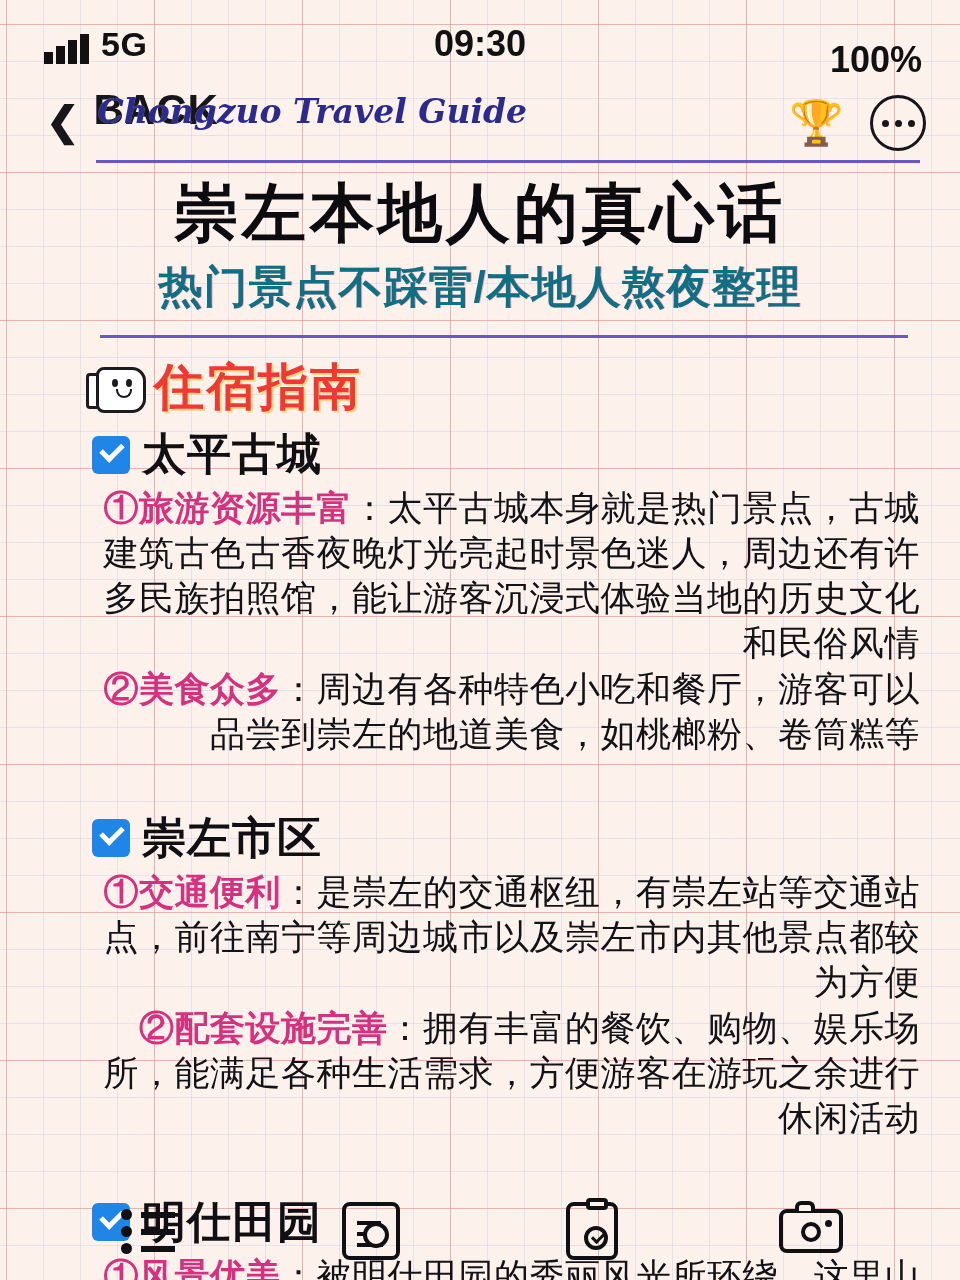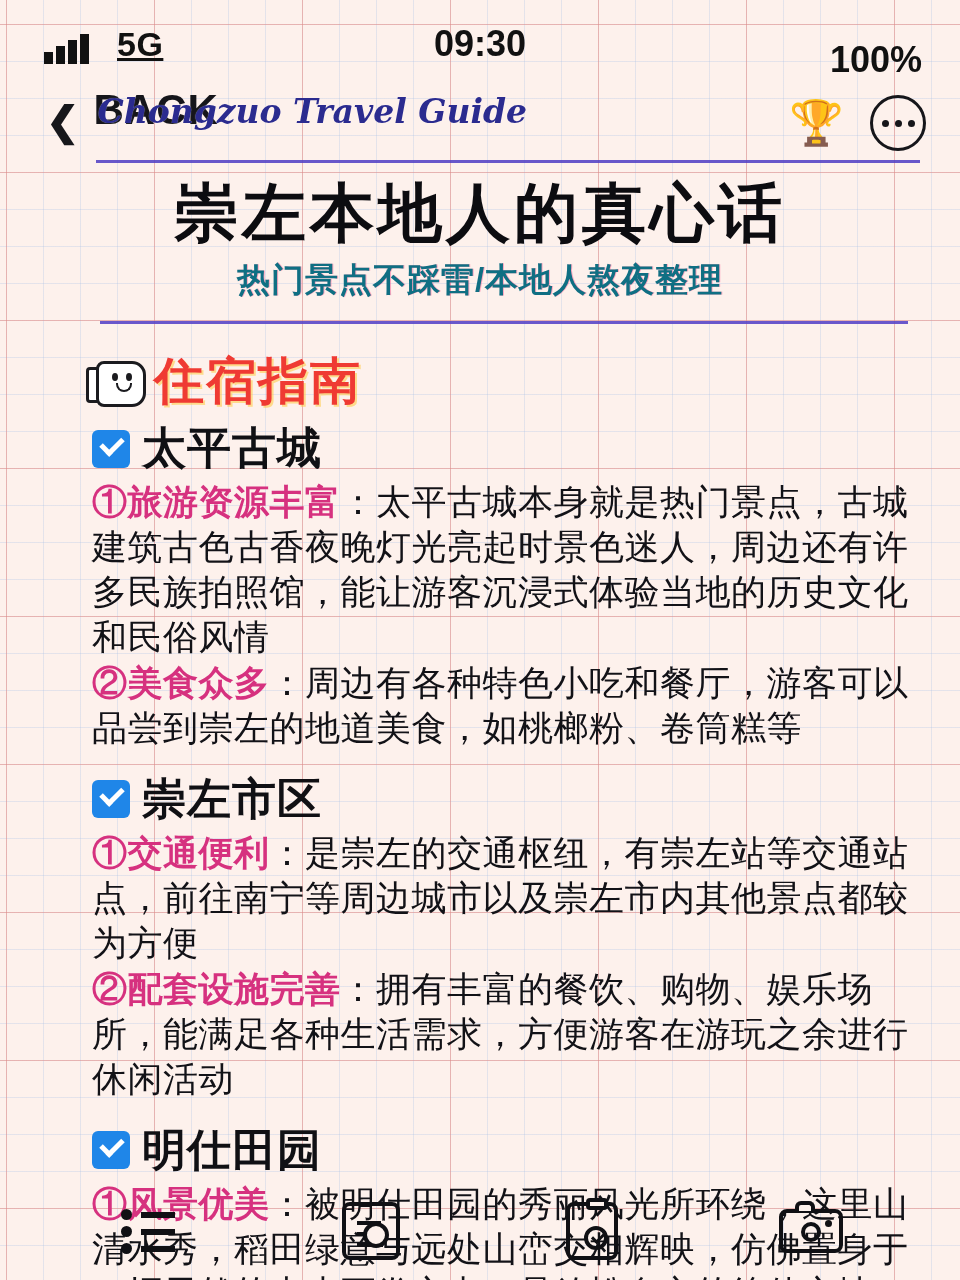--- a/index.html
+++ b/index.html
@@ -41,22 +41,21 @@
     align-items: center;
     padding: 0 38px 0 44px;
     box-sizing: border-box;
     font-size: 35px;
     font-weight: bold;
     color: #111;
   }
   .status-left {
     display: flex;
     align-items: flex-end;
-    gap: 28px;
-    text-decoration: underline;
+    gap: 12px;
   }
   .bars {
     display: flex;
     align-items: flex-end;
     gap: 3px;
     height: 30px;
   }
   .bars i { display:block; width: 9px; background:#111; }
   .bars i:nth-child(1){ height: 12px; }
   .bars i:nth-child(2){ height: 18px; }
@@ -159,40 +158,40 @@
     font-family: "DejaVu Serif", serif;
     font-weight: bold;
     font-size: 64px;
     letter-spacing: 4px;
     color: #0c0c10;
     margin-top: 16px;
     line-height: 1.05;
   }
   .subhead {
     text-align: center;
-    font-size: 33px;
+    font-size: 44px;
     font-weight: bold;
     color: #0f6f83;
     margin-top: 12px;
     letter-spacing: 1px;
     text-shadow: 1px 0 0 rgba(255,80,140,0.45);
   }
   .divider {
     height: 3px;
     background: #5a46c8;
     margin: 18px 52px 0 100px;
     opacity: 0.9;
   }
 
   
   .section-head {
     display: flex;
     align-items: center;
     gap: 10px;
-    padding: 24px 0 4px 86px;
+    padding: 16px 0 4px 86px;
   }
   .hand-icon {
     width: 58px; height: 54px;
     position: relative;
     flex: 0 0 auto;
   }
   .hand-icon .palm {
     position: absolute;
     left: 10px; top: 6px;
     width: 44px; height: 40px;
@@ -228,21 +227,21 @@
   .section-title {
     font-size: 50px;
     font-weight: bold;
     color: #ef3a33;
     letter-spacing: 2px;
     text-shadow: 2px 2px 0 rgba(255,200,60,0.55);
   }
 
   
   .block { padding: 0 40px 0 92px; }
-  .block + .block { margin-top: 19px; }
+  .block + .block { margin-top: 52px; }
 
   .block-head {
     display: flex;
     align-items: center;
     gap: 12px;
     margin-bottom: 2px;
   }
   .checkbox {
     width: 38px; height: 38px;
     background: #1f86e8;
@@ -265,20 +264,21 @@
     color: #101014;
     letter-spacing: 1px;
   }
 
   .item {
     font-size: 35px;
     line-height: 1.28;
     color: #15151a;
     letter-spacing: 0.5px;
     margin-top: 2px;
+    text-align: right;
   }
   .item .num {
     color: #d6317f;
     font-weight: bold;
   }
   .item .lead {
     color: #d6317f;
     font-weight: bold;
   }
   .item .body { color: #121217; }

